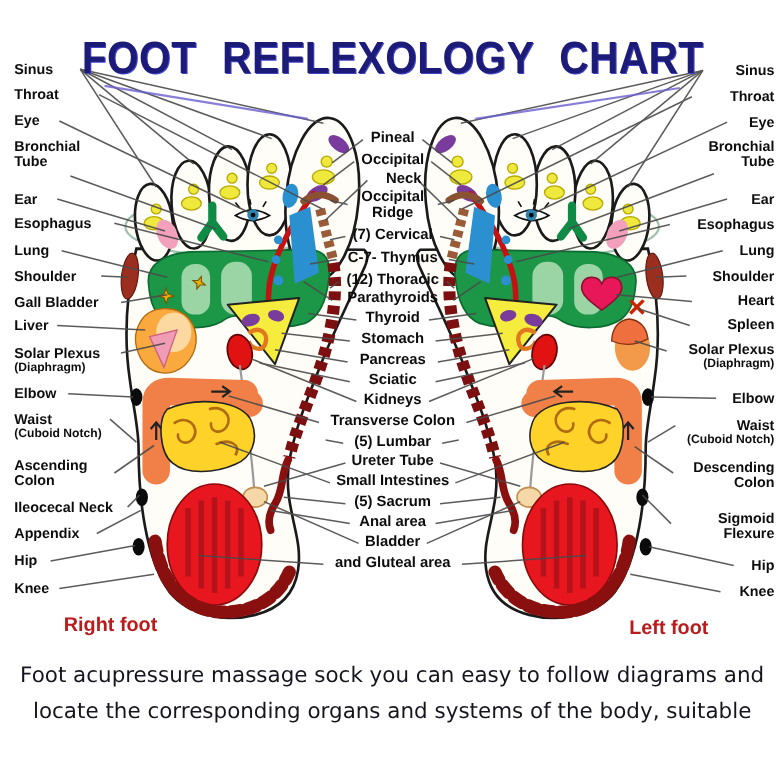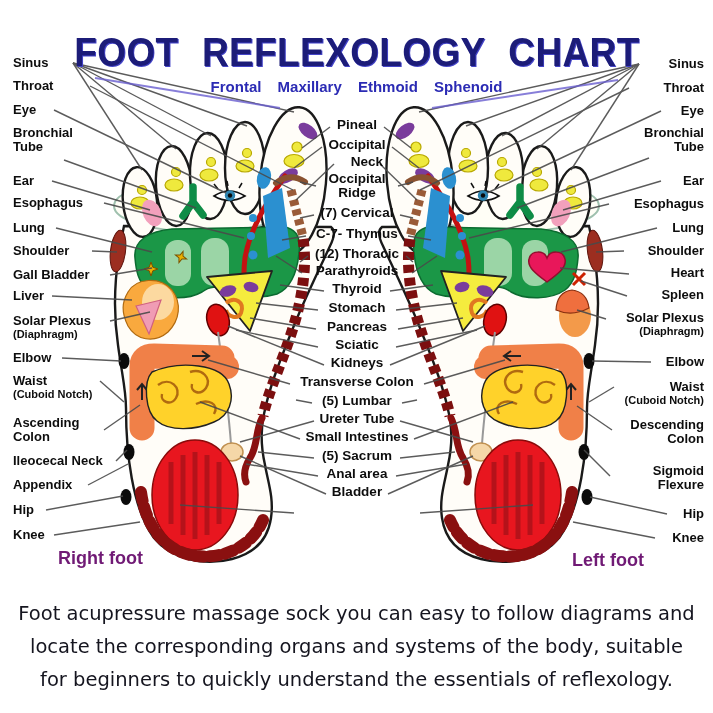--- a/index.html
+++ b/index.html
@@ -21,21 +21,21 @@
          letter-spacing:.5px;word-spacing:14px;text-shadow:1px 1px 0 #4444c8;}
   .subtitle{position:absolute;top:78px;left:50%;transform:translateX(-50%);white-space:nowrap;
          font:bold 15px/18px "Liberation Sans",sans-serif;color:var(--subtitle_blue);
          word-spacing:12px;}
   .lbl{position:absolute;font:bold 13px/14px "Liberation Sans",sans-serif;
        color:var(--label_black);white-space:nowrap;}
   .lbl .ln{display:block;}
   .lbl.right{text-align:right;}
   .lbl.ctr{transform:translateX(-50%);text-align:center;font-size:13.5px;}
   .lbl .sub{font-size:11px;line-height:12px;}
-  .footname{position:absolute;font:bold 18px/20px "Liberation Sans",sans-serif;color:#701a75;}
+  .footname{position:absolute;font:bold 18px/20px "Liberation Sans",sans-serif;color:#b91c1c;margin-top:10px;}
   #caption{position:absolute;left:0;top:597px;width:713px;text-align:center;
            font-family:"DejaVu Sans",sans-serif;font-weight:500;font-size:19.5px;
            line-height:33px;color:var(--caption_ink);}
 </style>
 </head>
 <body>
 
 <div id="stage">
 
 <svg id="diagram" width="713" height="713" viewBox="0 0 713 713" aria-hidden="true">
@@ -268,21 +268,20 @@
         <line x1="420" y1="513" x2="533" y2="505"></line>
       </g>
 
   <g stroke="#6a5fd0" stroke-width="2" opacity="0.8">
     <path d="M95,78 L280,108"></path>
         <path d="M618,80 L432,108"></path>
   </g>
 </svg>
 
 <div class="title">FOOT REFLEXOLOGY CHART</div>
-<div class="subtitle">Frontal Maxillary Ethmoid Sphenoid</div>
 
 <div>
       <div class="lbl" style="top: 56px; left: 13px;">
         <span class="ln">Sinus</span>
       </div>
       <div class="lbl" style="top: 79px; left: 13px;">
         <span class="ln">Throat</span>
       </div>
       <div class="lbl" style="top: 103px; left: 13px;">
         <span class="ln">Eye</span>
@@ -393,20 +392,21 @@
       <div class="lbl ctr" style="top: 449px; left: 357px;">
         <span class="ln">(5) Sacrum</span>
       </div>
       <div class="lbl ctr" style="top: 467px; left: 357px;">
         <span class="ln">Anal area</span>
       </div>
       <div class="lbl ctr" style="top: 485px; left: 357px;">
         <span class="ln">Bladder</span>
       </div>
       <div class="lbl ctr" style="top: 504px; left: 357px;">
+        <span class="ln">and Gluteal area</span>
       </div>
     </div>
 <div>
       <div class="lbl right" style="top: 57px; right: 9px;">
         <span class="ln">Sinus</span>
       </div>
       <div class="lbl right" style="top: 81px; right: 9px;">
         <span class="ln">Throat</span>
       </div>
       <div class="lbl right" style="top: 104px; right: 9px;">
@@ -460,16 +460,15 @@
         <span class="ln">Knee</span>
       </div>
     </div>
 
 <div class="footname" style="left:58px;top:548px">Right foot</div>
 <div class="footname" style="left:572px;top:550px">Left foot</div>
 
 <div id="caption">
   <div>Foot acupressure massage sock you can easy to follow diagrams and</div>
   <div>locate the corresponding organs and systems of the body, suitable</div>
-  <div>for beginners to quickly understand the essentials of reflexology.</div>
 </div>
 
 </div>
 
 </body></html>

